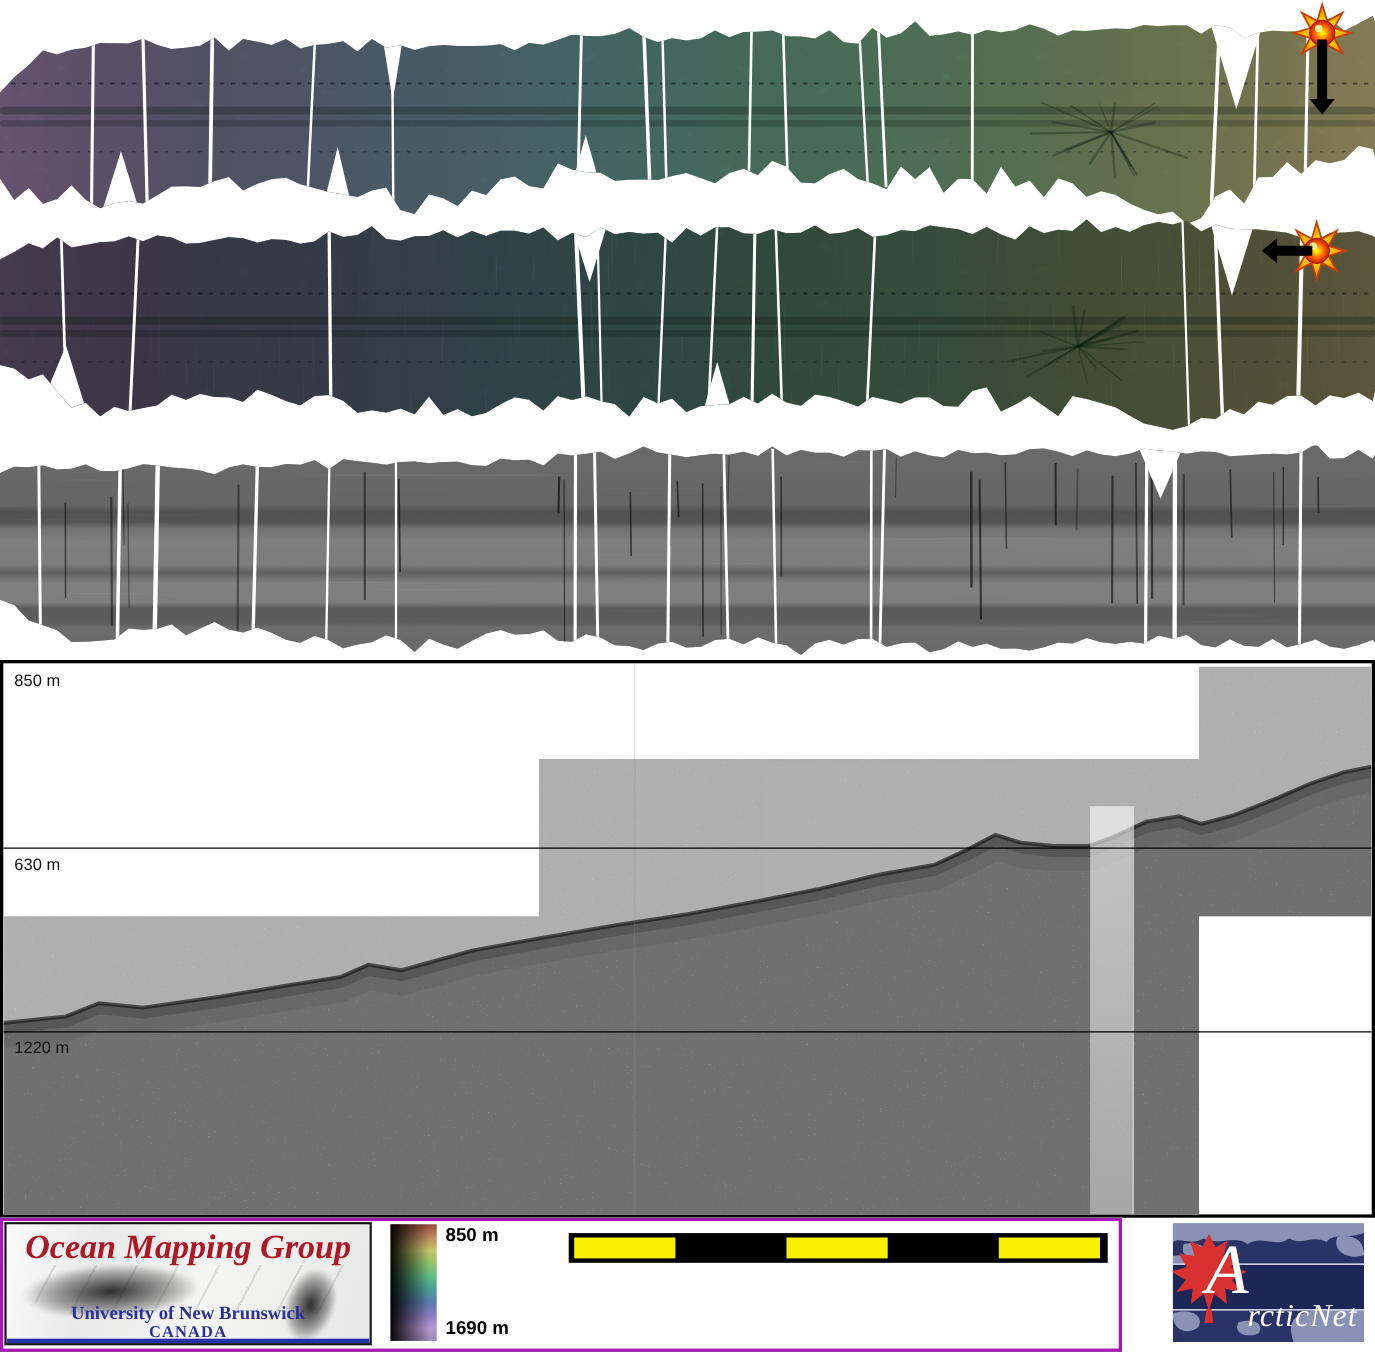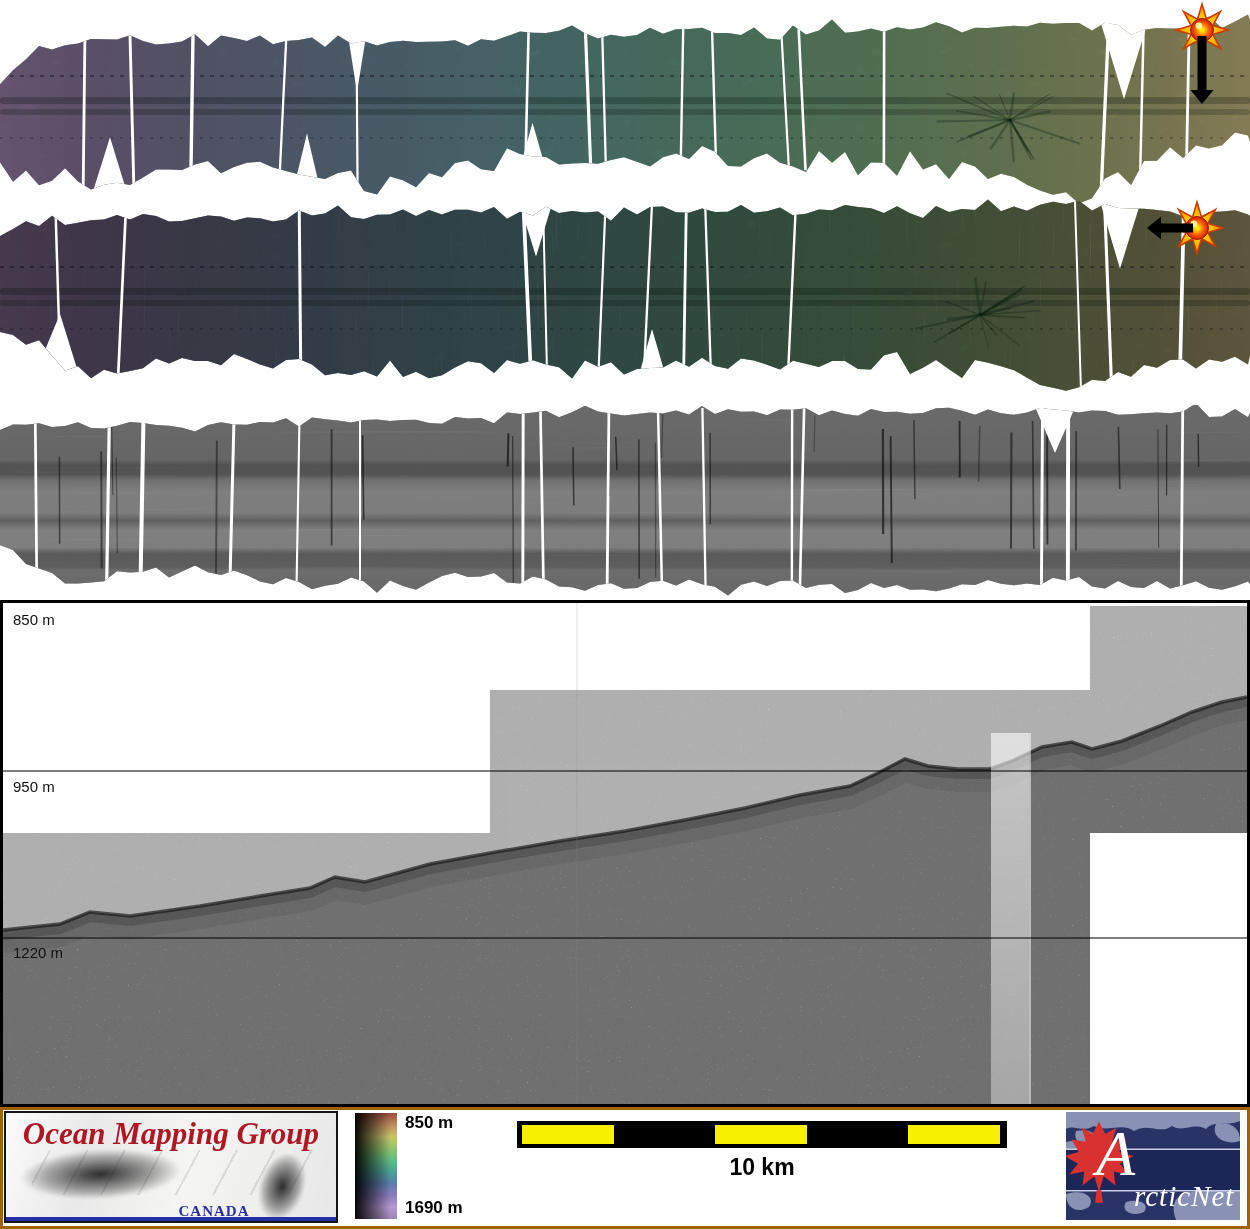--- a/index.html
+++ b/index.html
@@ -7,41 +7,41 @@
          font-family:"Liberation Sans", sans-serif;}
   .abs{position:absolute;}
   svg{display:block;}
 
   
   #p4{position:absolute;left:0;top:600px;width:1250px;height:507px;border:3px solid #000;
       box-sizing:border-box;background:#fff;}
   .depth-label{position:absolute;left:10px;font-size:15px;color:#111;}
 
   
-  #strip{position:absolute;left:0;top:1107px;width:1250px;height:122px;border:3px solid #a16207;
+  #strip{position:absolute;left:0;top:1107px;width:1020px;height:122px;border:3px solid #a21caf;
          border-top-width:3px;box-sizing:border-box;background:#fff;}
 
   
   #omg{position:absolute;left:1px;top:1px;width:334px;height:112px;border:2px solid #151515;
        box-sizing:border-box;overflow:hidden;
        background:linear-gradient(105deg,#fbfbfb,#e9e9e9 25%,#f5f5f3 55%,#e7e7e7 100%);}
   #omg .streaks{position:absolute;left:8%;right:4%;top:34%;height:42%;
        background:repeating-linear-gradient(118deg,transparent 0 15px,rgba(120,120,120,.20) 15px 17px,transparent 17px 33px);}
   #omg .sil1{position:absolute;left:12px;top:32px;width:172px;height:58px;border-radius:50%;
        background:radial-gradient(ellipse 60% 55% at 48% 50%,rgba(25,25,25,.9),rgba(70,70,70,.4) 55%,transparent 78%);
        filter:blur(1px);transform:rotate(-3deg);}
   #omg .sil2{position:absolute;left:246px;top:40px;width:58px;height:74px;border-radius:50%;
        background:radial-gradient(ellipse 50% 60% at 50% 45%,rgba(25,25,25,.92),rgba(80,80,80,.45) 55%,transparent 78%);
        filter:blur(1px);transform:rotate(18deg);}
   #omg .omg-title{position:absolute;left:0;top:3px;width:100%;text-align:center;
        font-family:"Liberation Serif", serif;font-style:italic;font-weight:bold;font-size:31px;}
   #omg .omg-uni{position:absolute;left:0;top:71px;width:100%;text-align:center;
        font-family:"Liberation Serif", serif;font-weight:bold;font-size:17px;}
   #omg .omg-country{position:absolute;left:0;top:90px;width:100%;text-align:center;
-       font-family:"Liberation Serif", serif;font-weight:bold;font-size:15px;letter-spacing:1px;margin-left:43px;}
+       font-family:"Liberation Serif", serif;font-weight:bold;font-size:15px;letter-spacing:1px;}
   #omg .blue-strip{position:absolute;left:0;bottom:0;width:100%;height:4px;background:#2330a8;}
 
   
   #colorbar{position:absolute;left:352px;top:3px;width:42px;height:106px;}
   #colorbar .shade{position:absolute;inset:0;
        background:linear-gradient(90deg,rgba(0,0,0,.96),rgba(0,0,0,.45) 45%,rgba(0,0,0,0) 85%);}
   .cb-label{position:absolute;left:402px;font-size:17px;font-weight:bold;color:#000;}
 
   
   #scalebar{position:absolute;left:514px;top:11px;width:490px;height:27px;background:#000;}
@@ -413,47 +413,47 @@
   <path d="M0 327 L 57 321 L 87 309 L 127 313 L 197 303 L 257 293 L 307 285 L 332 274 L 362 279 L 427 261 L 487 250 L 557 238 L 622 228 L 687 216 L 742 205 L 797 192 L 847 183 L 877 169 L 902 156 L 925 163 L 955 166 L 987 166 L 1009 158 L 1039 144 L 1069 139 L 1089 146 L 1119 138 L 1157 123 L 1189 109 L 1219 99 L 1244 94" fill="none" stroke="rgba(22,22,22,.65)" stroke-width="3.5"></path>
           </g>
           <rect x="988" y="130" width="38" height="371" fill="url(#p4col)"></rect>
           <line x1="1027" y1="130" x2="1027" y2="501" stroke="rgba(255,255,255,.7)" stroke-width="1.5"></line>
         </g>
         <line x1="574" y1="0" x2="574" y2="501" stroke="rgba(140,140,140,.28)" stroke-width="1"></line>
         <line x1="0" y1="168" x2="1244" y2="168" stroke="#000" stroke-width="1.2"></line>
         <line x1="0" y1="335" x2="1244" y2="335" stroke="#000" stroke-width="1.2"></line>
       </svg>
     <div class="depth-label" style="top:8px">850 m</div>
-    <div class="depth-label" style="top:175px">950 m</div>
+    <div class="depth-label" style="top:175px">630 m</div>
     <div class="depth-label" style="top:341px">1220 m</div>
   </div>
 
   <div id="strip">
 
     <div id="omg">
       <div class="streaks"></div>
       <div class="sil1"></div>
       <div class="sil2"></div>
       <div class="omg-title" style="color: rgb(176, 22, 35);">Ocean Mapping Group</div>
+      <div class="omg-uni" style="color: rgb(43, 47, 158);">University of New Brunswick</div>
       <div class="omg-country" style="color: rgb(43, 47, 158);">CANADA</div>
       <div class="blue-strip"></div>
     </div>
 
     <div id="colorbar" style="background: linear-gradient(rgb(154, 76, 60), rgb(189, 138, 94), rgb(201, 196, 106), rgb(147, 196, 108), rgb(98, 188, 134), rgb(74, 160, 149), rgb(92, 124, 174), rgb(138, 124, 192), rgb(182, 152, 212), rgb(154, 134, 180));">
       <div class="shade"></div>
     </div>
     <div class="cb-label" style="top:3px">850 m</div>
     <div class="cb-label" style="top:88px">1690 m</div>
 
     <div id="scalebar" style="background: rgb(0, 0, 0);">
       <div class="seg" style="left: 5px; background: rgb(248, 240, 0);"></div>
       <div class="seg" style="left: 198px; background: rgb(248, 240, 0);"></div>
       <div class="seg" style="left: 391px; background: rgb(248, 240, 0);"></div>
     </div>
-    <div id="scalebar-label">10 km</div>
 
     <div id="arcticnet">
       <svg id="ansvg" width="174" height="108">
   <rect width="174" height="108" fill="#2a3366"></rect>
   <g fill="#8f97ba" opacity="0.95">
    <path d="M0 0 H174 V9 C158 15 148 8 140 17 C126 10 118 21 106 14 C94 23 82 10 68 19 C56 10 42 21 28 14 C16 21 8 12 0 17 Z"></path>
    <path d="M10 19 C24 16 34 23 29 31 C19 36 6 31 10 19 Z"></path>
    <path d="M150 12 C166 10 174 16 174 29 C160 34 144 25 150 12 Z"></path>
    <path d="M0 30 C12 27 20 32 15 38 L0 38 Z"></path>
    <path d="M0 82 C16 77 30 84 23 95 C12 102 0 97 0 82 Z"></path>

